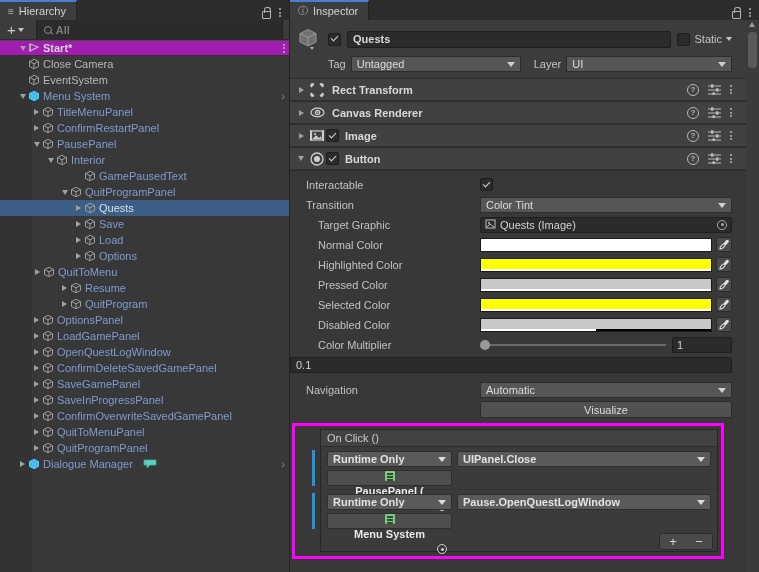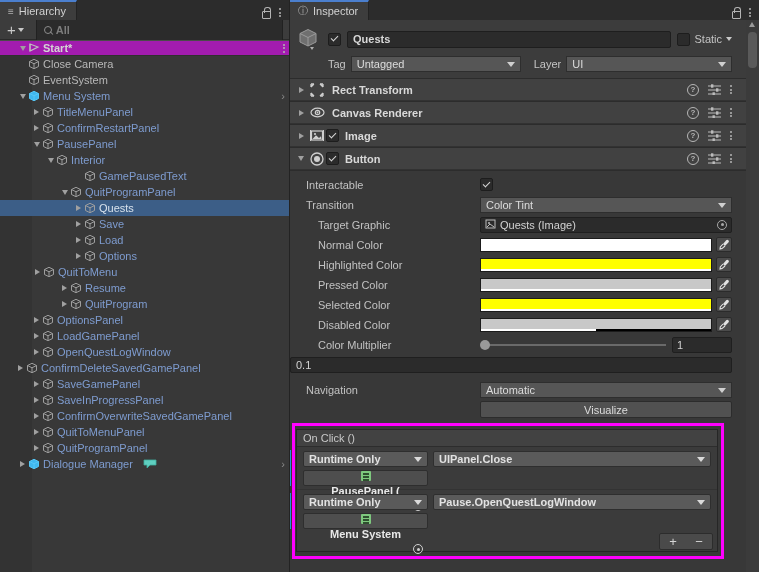--- a/index.html
+++ b/index.html
@@ -128,21 +128,21 @@
   .numfield { width:60px; flex:0 0 60px; height:16px; background:#2b2b2b; border:1px solid #1f1f1f;
               border-radius:2px; color:#d2d2d2; display:flex; align-items:center; padding:0 4px; font-size:11px;}
   .btnwide { height:17px; background:#515151; border:1px solid #2c2c2c; border-radius:2px;
              display:flex; align-items:center; justify-content:center; color:#dcdcdc; font-size:11px; flex:1; }
   .navrow { display:flex; margin-bottom:2px; }
 
   
   .onclick-outer { position:relative; margin:10px 14px 0 6px; }
   .magenta-box { position:absolute; left:-4px; right:-6px; top:-6px; bottom:-7px;
                  border:3px solid #ff00ff; pointer-events:none; z-index:5; }
-  .ueblock { border:1px solid #262626; background:#3b3b3b; }
+  .ueblock { border:1px solid #262626; background:#3b3b3b;margin-left:24px; }
   .ue-title { height:17px; background:#424242; display:flex; align-items:center; padding:0 6px;
               color:#c9c9c9; font-size:11px; border-bottom:1px solid #2d2d2d; }
   .ue-entry { padding:4px 6px 3px 6px; border-bottom:1px solid #333; }
   .ue-entry:last-child { border-bottom:none; }
   .ue-line1 { display:flex; gap:5px; align-items:center; }
   .ue-dd { height:16px; background:#5a5a5a; border:1px solid #2e2e2e; border-radius:2px; display:flex;
            align-items:center; padding:0 5px; color:#e2e2e2; font-size:11px; font-weight:bold; position:relative; }
   .ue-dd.small { width:125px; flex:0 0 125px; }
   .ue-dd.big { flex:1; }
   .ue-dd .arw { position:absolute; right:5px; top:50%; margin-top:-2px; width:0;height:0;
@@ -453,21 +453,21 @@
             </span>
             <span class="cube">
               <svg width="12" height="12" viewBox="0 0 12 12">
                 <path d="M1.5 3.5 L6 1.3 L10.5 3.5 L10.5 8.5 L6 10.7 L1.5 8.5 Z" fill="none" stroke="#9e9e9e" stroke-width="1"></path>
                 <path d="M1.5 3.5 L6 5.8 L10.5 3.5" fill="none" stroke="#9e9e9e" stroke-width="1"></path>
                 <path d="M6 5.8 L6 10.7" fill="none" stroke="#9e9e9e" stroke-width="1"></path>
               </svg>
             </span>
             <span class="lbl c-prefab">OpenQuestLogWindow</span>
           </div>
-          <div class="row" style="padding-left: 15px;">
+          <div class="row" style="padding-left: 31px;">
             <span class="foldarrow">
               <span class="ar right"></span>
             </span>
             <span class="cube">
               <svg width="12" height="12" viewBox="0 0 12 12">
                 <path d="M1.5 3.5 L6 1.3 L10.5 3.5 L10.5 8.5 L6 10.7 L1.5 8.5 Z" fill="none" stroke="#9e9e9e" stroke-width="1"></path>
                 <path d="M1.5 3.5 L6 5.8 L10.5 3.5" fill="none" stroke="#9e9e9e" stroke-width="1"></path>
                 <path d="M6 5.8 L6 10.7" fill="none" stroke="#9e9e9e" stroke-width="1"></path>
               </svg>
             </span>

